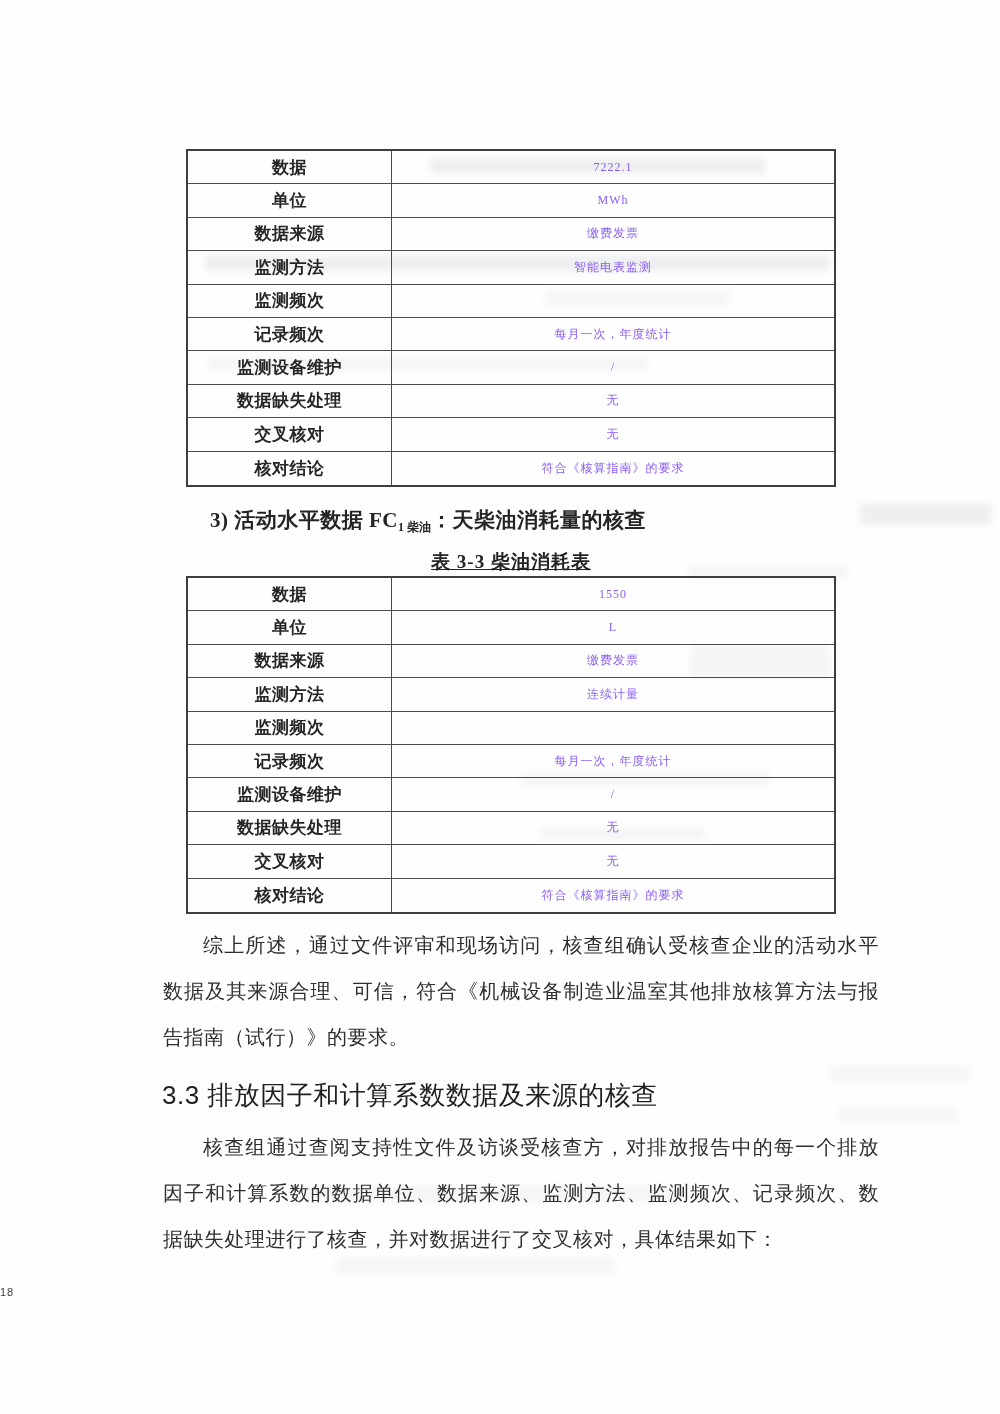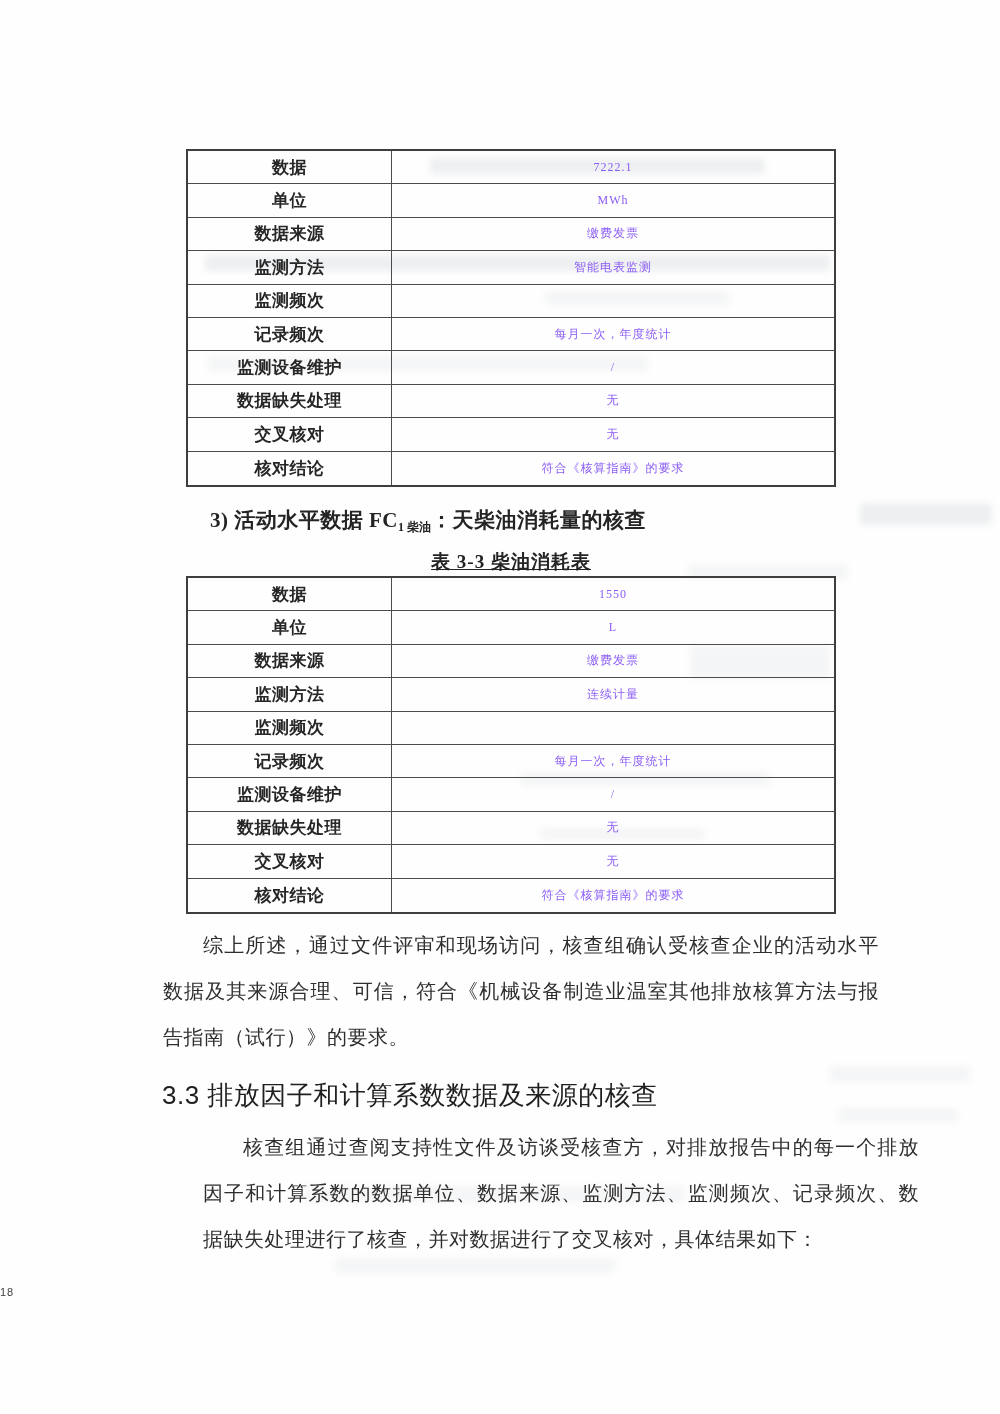--- a/index.html
+++ b/index.html
@@ -109,21 +109,21 @@
     width: 716px;
     font-size: 20px;
     line-height: 46px;
     text-align: justify;
     text-indent: 2em;
     color: #2e2e2e;
     letter-spacing: 0.5px;
     margin: 0;
   }
   #para-summary { top: 922px; }
-  #para-ef { top: 1124px; margin-left: 40px; }
+  #para-ef { top: 1124px; }
 
   
   .page-number {
     position: absolute;
     left: 0;
     width: 1000px;
     top: 1286px;
     text-align: left;
     font-family: Liberation Sans, sans-serif;
     font-size: 11px;

